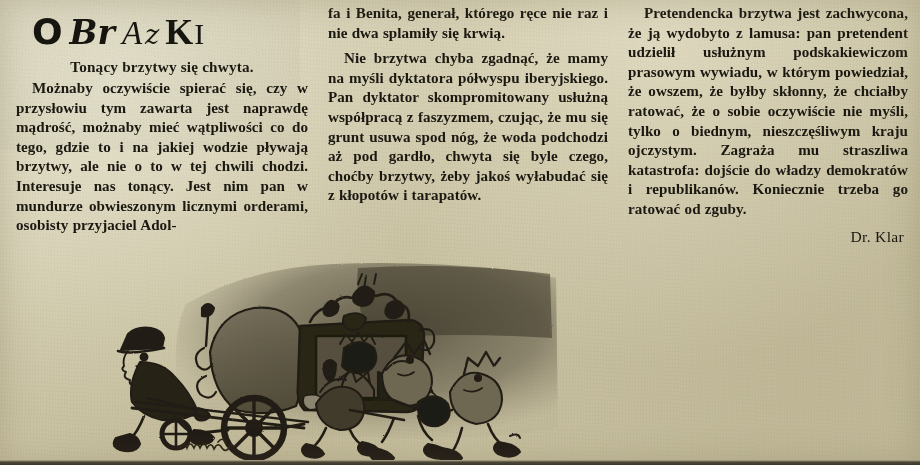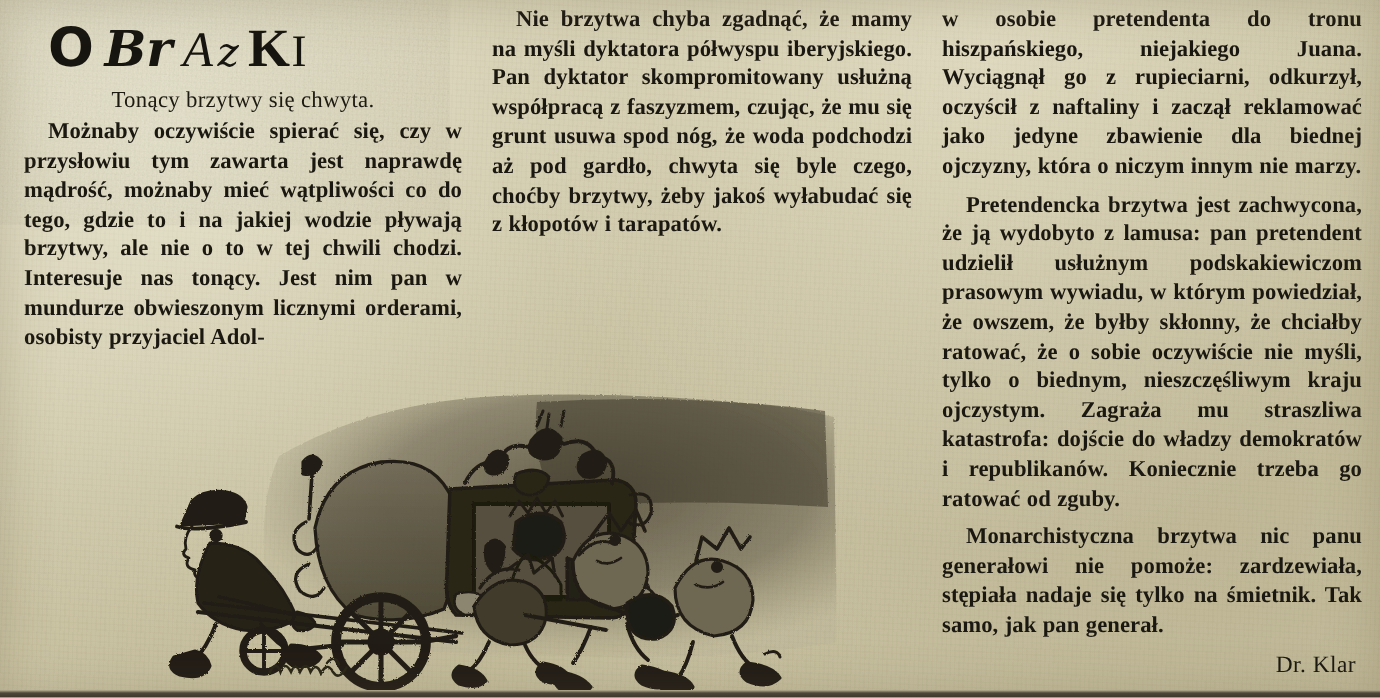--- a/index.html
+++ b/index.html
@@ -95,21 +95,21 @@
   }
   .hl-I {
     font-family: "Liberation Serif", serif;
     font-weight: 300;
     font-size: 30px;
     margin-left: 1px;
   }
 
   .subhead {
     font-family: "Liberation Serif", serif;
-    font-weight: 400;
+    font-weight: 700;
     font-size: 15.2px;
     color: #1d1a12;
     text-align: center;
     margin: 4px 0 3px 0;
     letter-spacing: 0.2px;
   }
 
   p.body {
     font-family: "Liberation Serif", serif;
     font-weight: 700;
@@ -183,27 +183,26 @@
       <div class="headline">
         <span class="g hl-O">O</span><span class="g hl-Br">Br</span><span class="g hl-A">A</span><span class="g hl-z">z</span><span class="g hl-K">K</span><span class="g hl-I">I</span>
       </div>
 
       <div class="subhead">Tonący brzytwy się chwyta.</div>
 
       <p class="body">Możnaby oczywiście spierać się, czy w przysłowiu tym zawarta jest naprawdę mądrość, możnaby mieć wątpliwości co do tego, gdzie to i na jakiej wodzie pływają brzytwy, ale nie o to w tej chwili chodzi. Interesuje nas tonący. Jest nim pan w mundurze obwieszonym licznymi orderami, osobisty przyjaciel Adol-</p>
     </div>
 
     <div class="col col-2">
+      <p class="body cont">fa i Benita, generał, którego ręce nie raz i nie dwa splamiły się krwią.</p>
       <p class="body">Nie brzytwa chyba zgadnąć, że mamy na myśli dyktatora półwyspu iberyjskiego. Pan dyktator skompromitowany usłużną współpracą z faszyzmem, czując, że mu się grunt usuwa spod nóg, że woda podchodzi aż pod gardło, chwyta się byle czego, choćby brzytwy, żeby jakoś wyłabudać się z kłopotów i tarapatów.</p>
     </div>
 
     <div class="col col-3">
-      <p class="body cont">w osobie pretendenta do tronu hiszpańskiego, niejakiego Juana. Wyciągnął go z rupieciarni, odkurzył, oczyścił z naftaliny i zaczął reklamować jako jedyne zbawienie dla biednej ojczyzny, która o niczym innym nie marzy.</p>
       <p class="body">Pretendencka brzytwa jest zachwycona, że ją wydobyto z lamusa: pan pretendent udzielił usłużnym podskakiewiczom prasowym wywiadu, w którym powiedział, że owszem, że byłby skłonny, że chciałby ratować, że o sobie oczywiście nie myśli, tylko o biednym, nieszczęśliwym kraju ojczystym. Zagraża mu straszliwa katastrofa: dojście do władzy demokratów i republikanów. Koniecznie trzeba go ratować od zguby.</p>
-      <p class="body">Monarchistyczna brzytwa nic panu generałowi nie pomoże: zardzewiała, stępiała nadaje się tylko na śmietnik. Tak samo, jak pan generał.</p>
       <div class="byline">Dr. Klar</div>
     </div>
   </div>
 
   <div id="illustration">
     <svg viewBox="0 0 505 208" xmlns="http://www.w3.org/2000/svg">
       <defs>
         <filter id="smudge" x="-20%" y="-20%" width="140%" height="140%">
           <feTurbulence type="fractalNoise" baseFrequency="0.9" numOctaves="3" result="n"></feTurbulence>
           <feDisplacementMap in="SourceGraphic" in2="n" scale="1.6"></feDisplacementMap>

